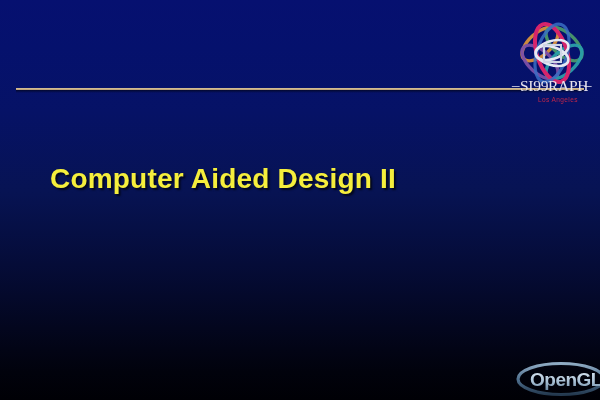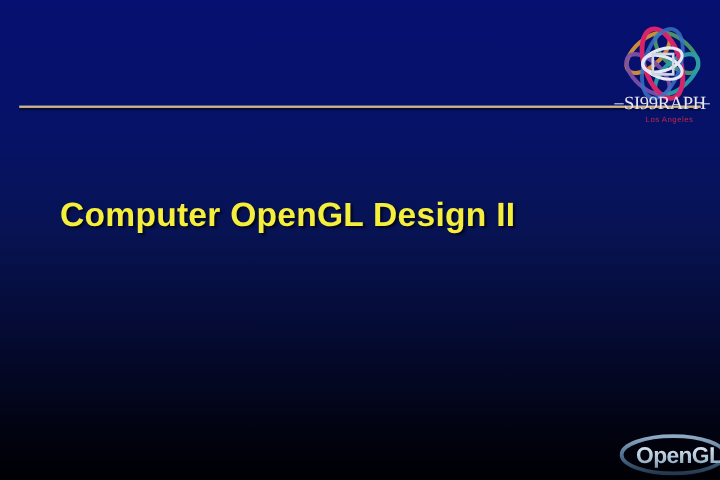--- a/index.html
+++ b/index.html
@@ -116,21 +116,21 @@
 
       <g>
         <text x="4" y="86" fill="#e8e4ee" font-family="'Liberation Serif', serif" font-size="15">–</text>
         <text x="12" y="87" fill="#e8e4ee" font-family="'Liberation Serif', serif" font-size="15.5" letter-spacing="-0.3">SI99RAPH</text>
         <text x="76" y="86" fill="#e8e4ee" font-family="'Liberation Serif', serif" font-size="15">–</text>
         <text x="30" y="98" fill="#c0264a" font-family="'Liberation Sans', sans-serif" font-size="6.5" letter-spacing="0.4">Los Angeles</text>
       </g>
     </svg>
   </div>
 
-  <div class="title">Computer OpenGL Design II</div>
+  <div class="title">Computer Aided Design II</div>
 
   <div class="opengl-logo">
     <svg width="94" height="36" viewBox="0 0 94 36" xmlns="http://www.w3.org/2000/svg">
       <defs>
         <linearGradient id="oglRing" x1="0" y1="0" x2="0" y2="1">
           <stop offset="0%" stop-color="#8fabc4"></stop>
           <stop offset="55%" stop-color="#4c6c8a"></stop>
           <stop offset="100%" stop-color="#24394f"></stop>
         </linearGradient>
         <linearGradient id="oglText" x1="0" y1="0" x2="0" y2="1">

